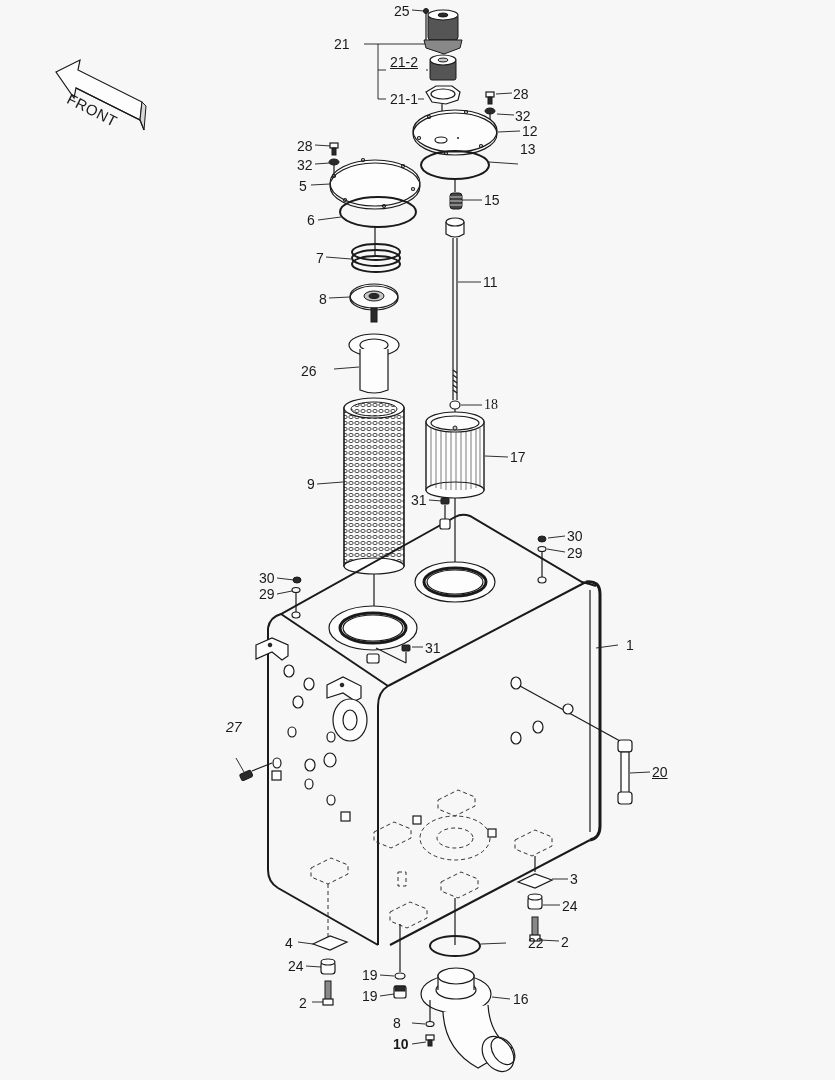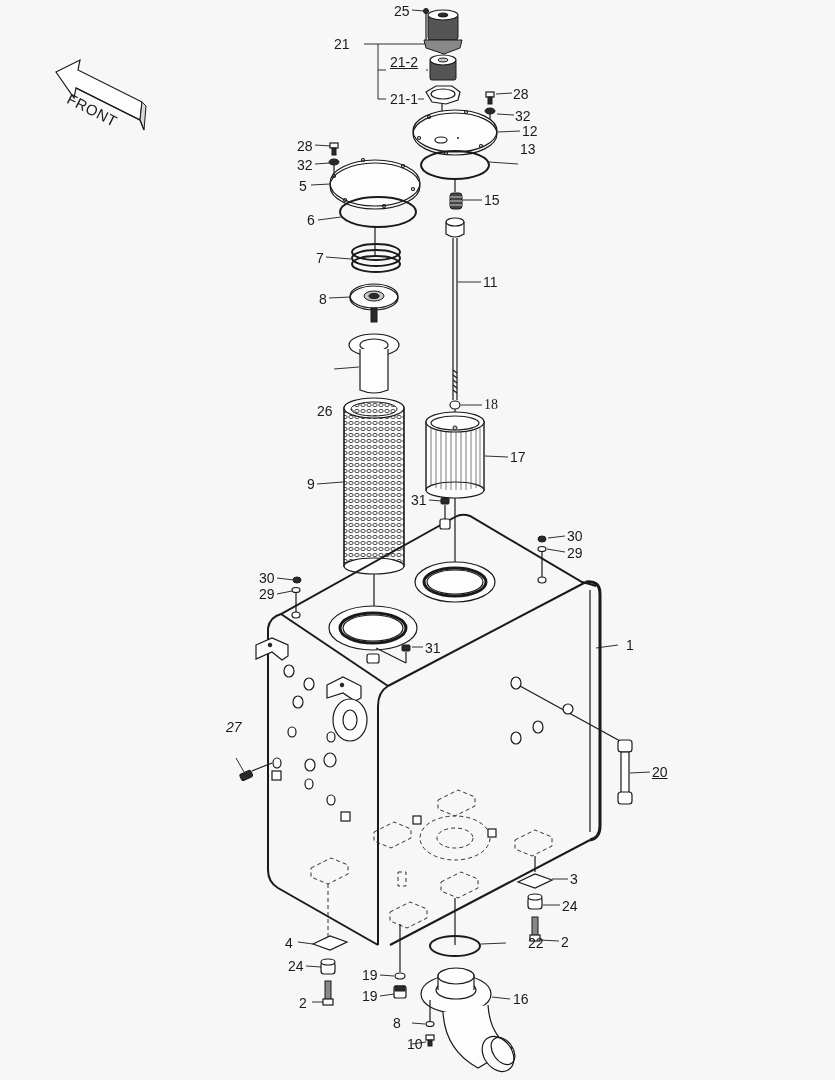--- a/index.html
+++ b/index.html
@@ -380,21 +380,21 @@
   <div class="lbl" style="left:522px;top:124px;">12</div>
   <div class="lbl" style="left:520px;top:142px;">13</div>
   <div class="lbl" style="left:297px;top:139px;">28</div>
   <div class="lbl" style="left:297px;top:158px;">32</div>
   <div class="lbl" style="left:299px;top:179px;">5</div>
   <div class="lbl" style="left:484px;top:193px;">15</div>
   <div class="lbl" style="left:307px;top:213px;">6</div>
   <div class="lbl" style="left:316px;top:251px;">7</div>
   <div class="lbl" style="left:483px;top:275px;">11</div>
   <div class="lbl" style="left:319px;top:292px;">8</div>
-  <div class="lbl" style="left:317px;top:364px;margin-top:40px;">26</div>
+  <div class="lbl" style="left:301px;top:364px;">26</div>
   <div class="lbl" style="left:484px;top:398px;font-family:Liberation Serif, serif;">18</div>
   <div class="lbl" style="left:510px;top:450px;">17</div>
   <div class="lbl" style="left:307px;top:477px;">9</div>
   <div class="lbl" style="left:411px;top:493px;">31</div>
   <div class="lbl" style="left:567px;top:529px;">30</div>
   <div class="lbl" style="left:567px;top:546px;">29</div>
   <div class="lbl" style="left:259px;top:571px;">30</div>
   <div class="lbl" style="left:259px;top:587px;">29</div>
   <div class="lbl" style="left:626px;top:638px;">1</div>
   <div class="lbl" style="left:425px;top:641px;">31</div>
@@ -404,16 +404,16 @@
   <div class="lbl" style="left:562px;top:899px;">24</div>
   <div class="lbl" style="left:561px;top:935px;">2</div>
   <div class="lbl" style="left:285px;top:936px;">4</div>
   <div class="lbl" style="left:528px;top:936px;">22</div>
   <div class="lbl" style="left:288px;top:959px;">24</div>
   <div class="lbl" style="left:362px;top:968px;">19</div>
   <div class="lbl" style="left:362px;top:989px;">19</div>
   <div class="lbl" style="left:513px;top:992px;">16</div>
   <div class="lbl" style="left:299px;top:996px;">2</div>
   <div class="lbl" style="left:393px;top:1016px;">8</div>
-  <div class="lbl" style="left:407px;top:1037px;">10</div>
+  <div class="lbl" style="left:393px;top:1037px;font-weight:bold;">10</div>
 </div>
 
 </div>
 
 </body></html>

